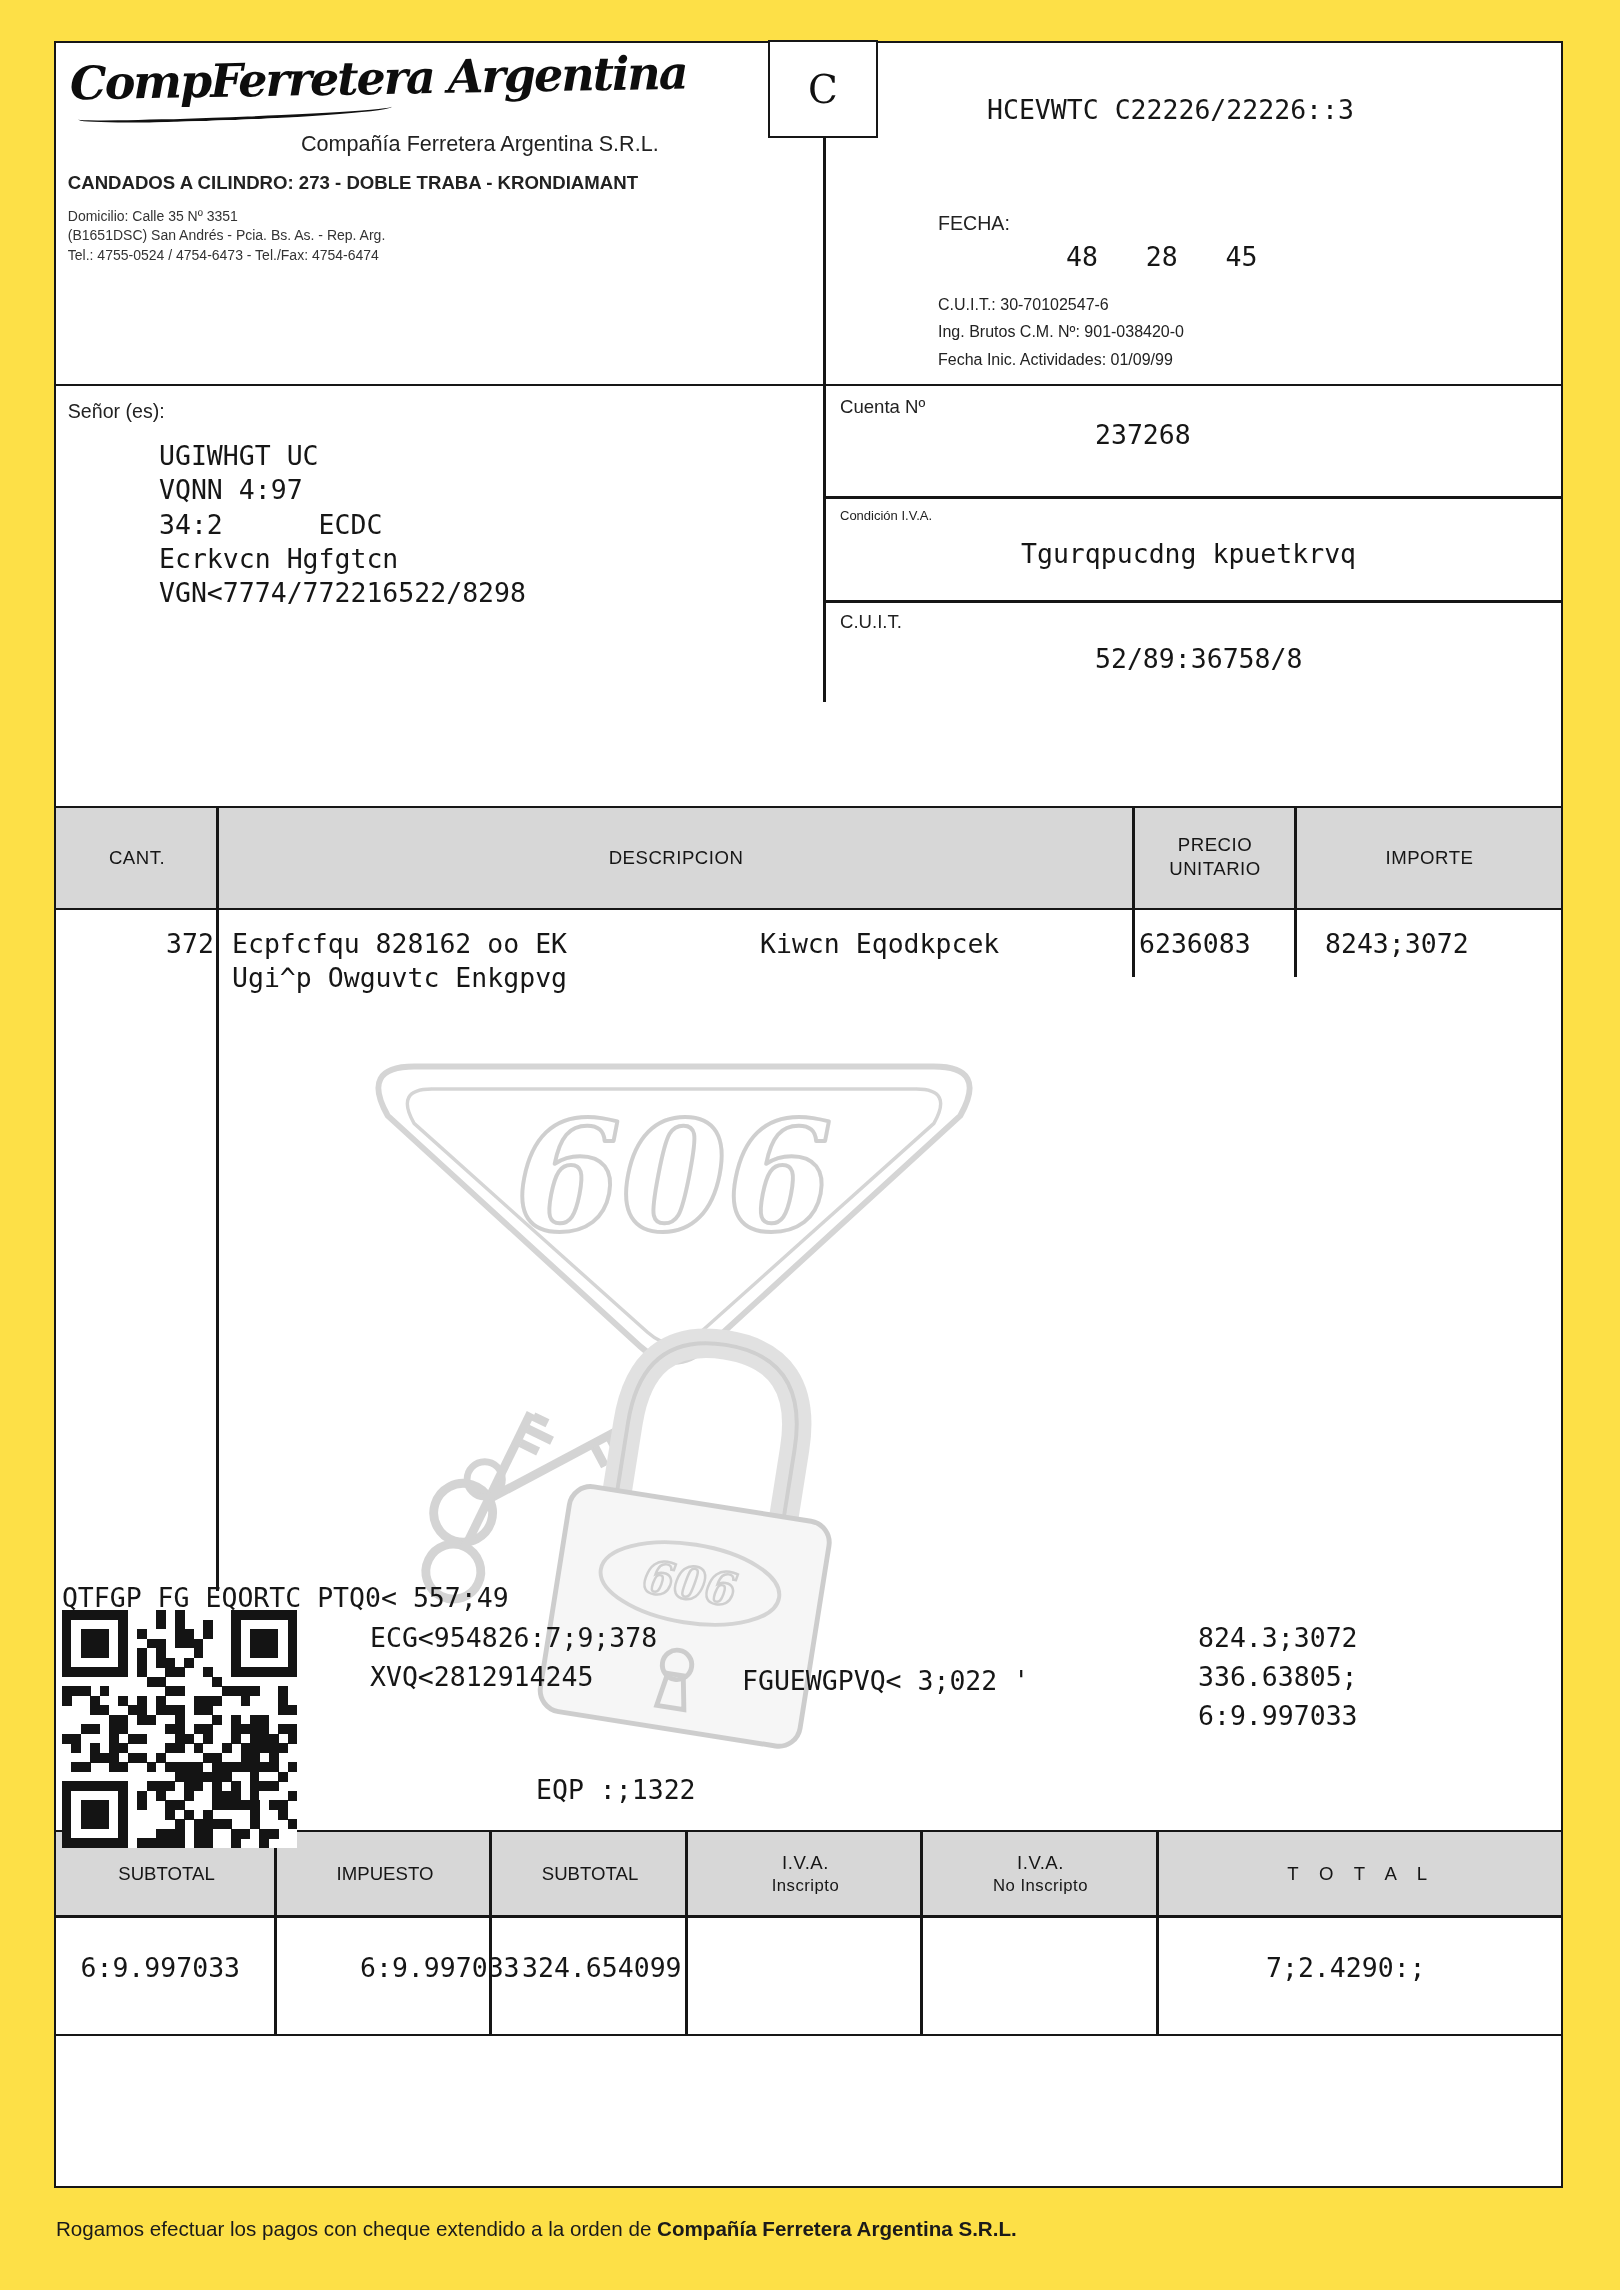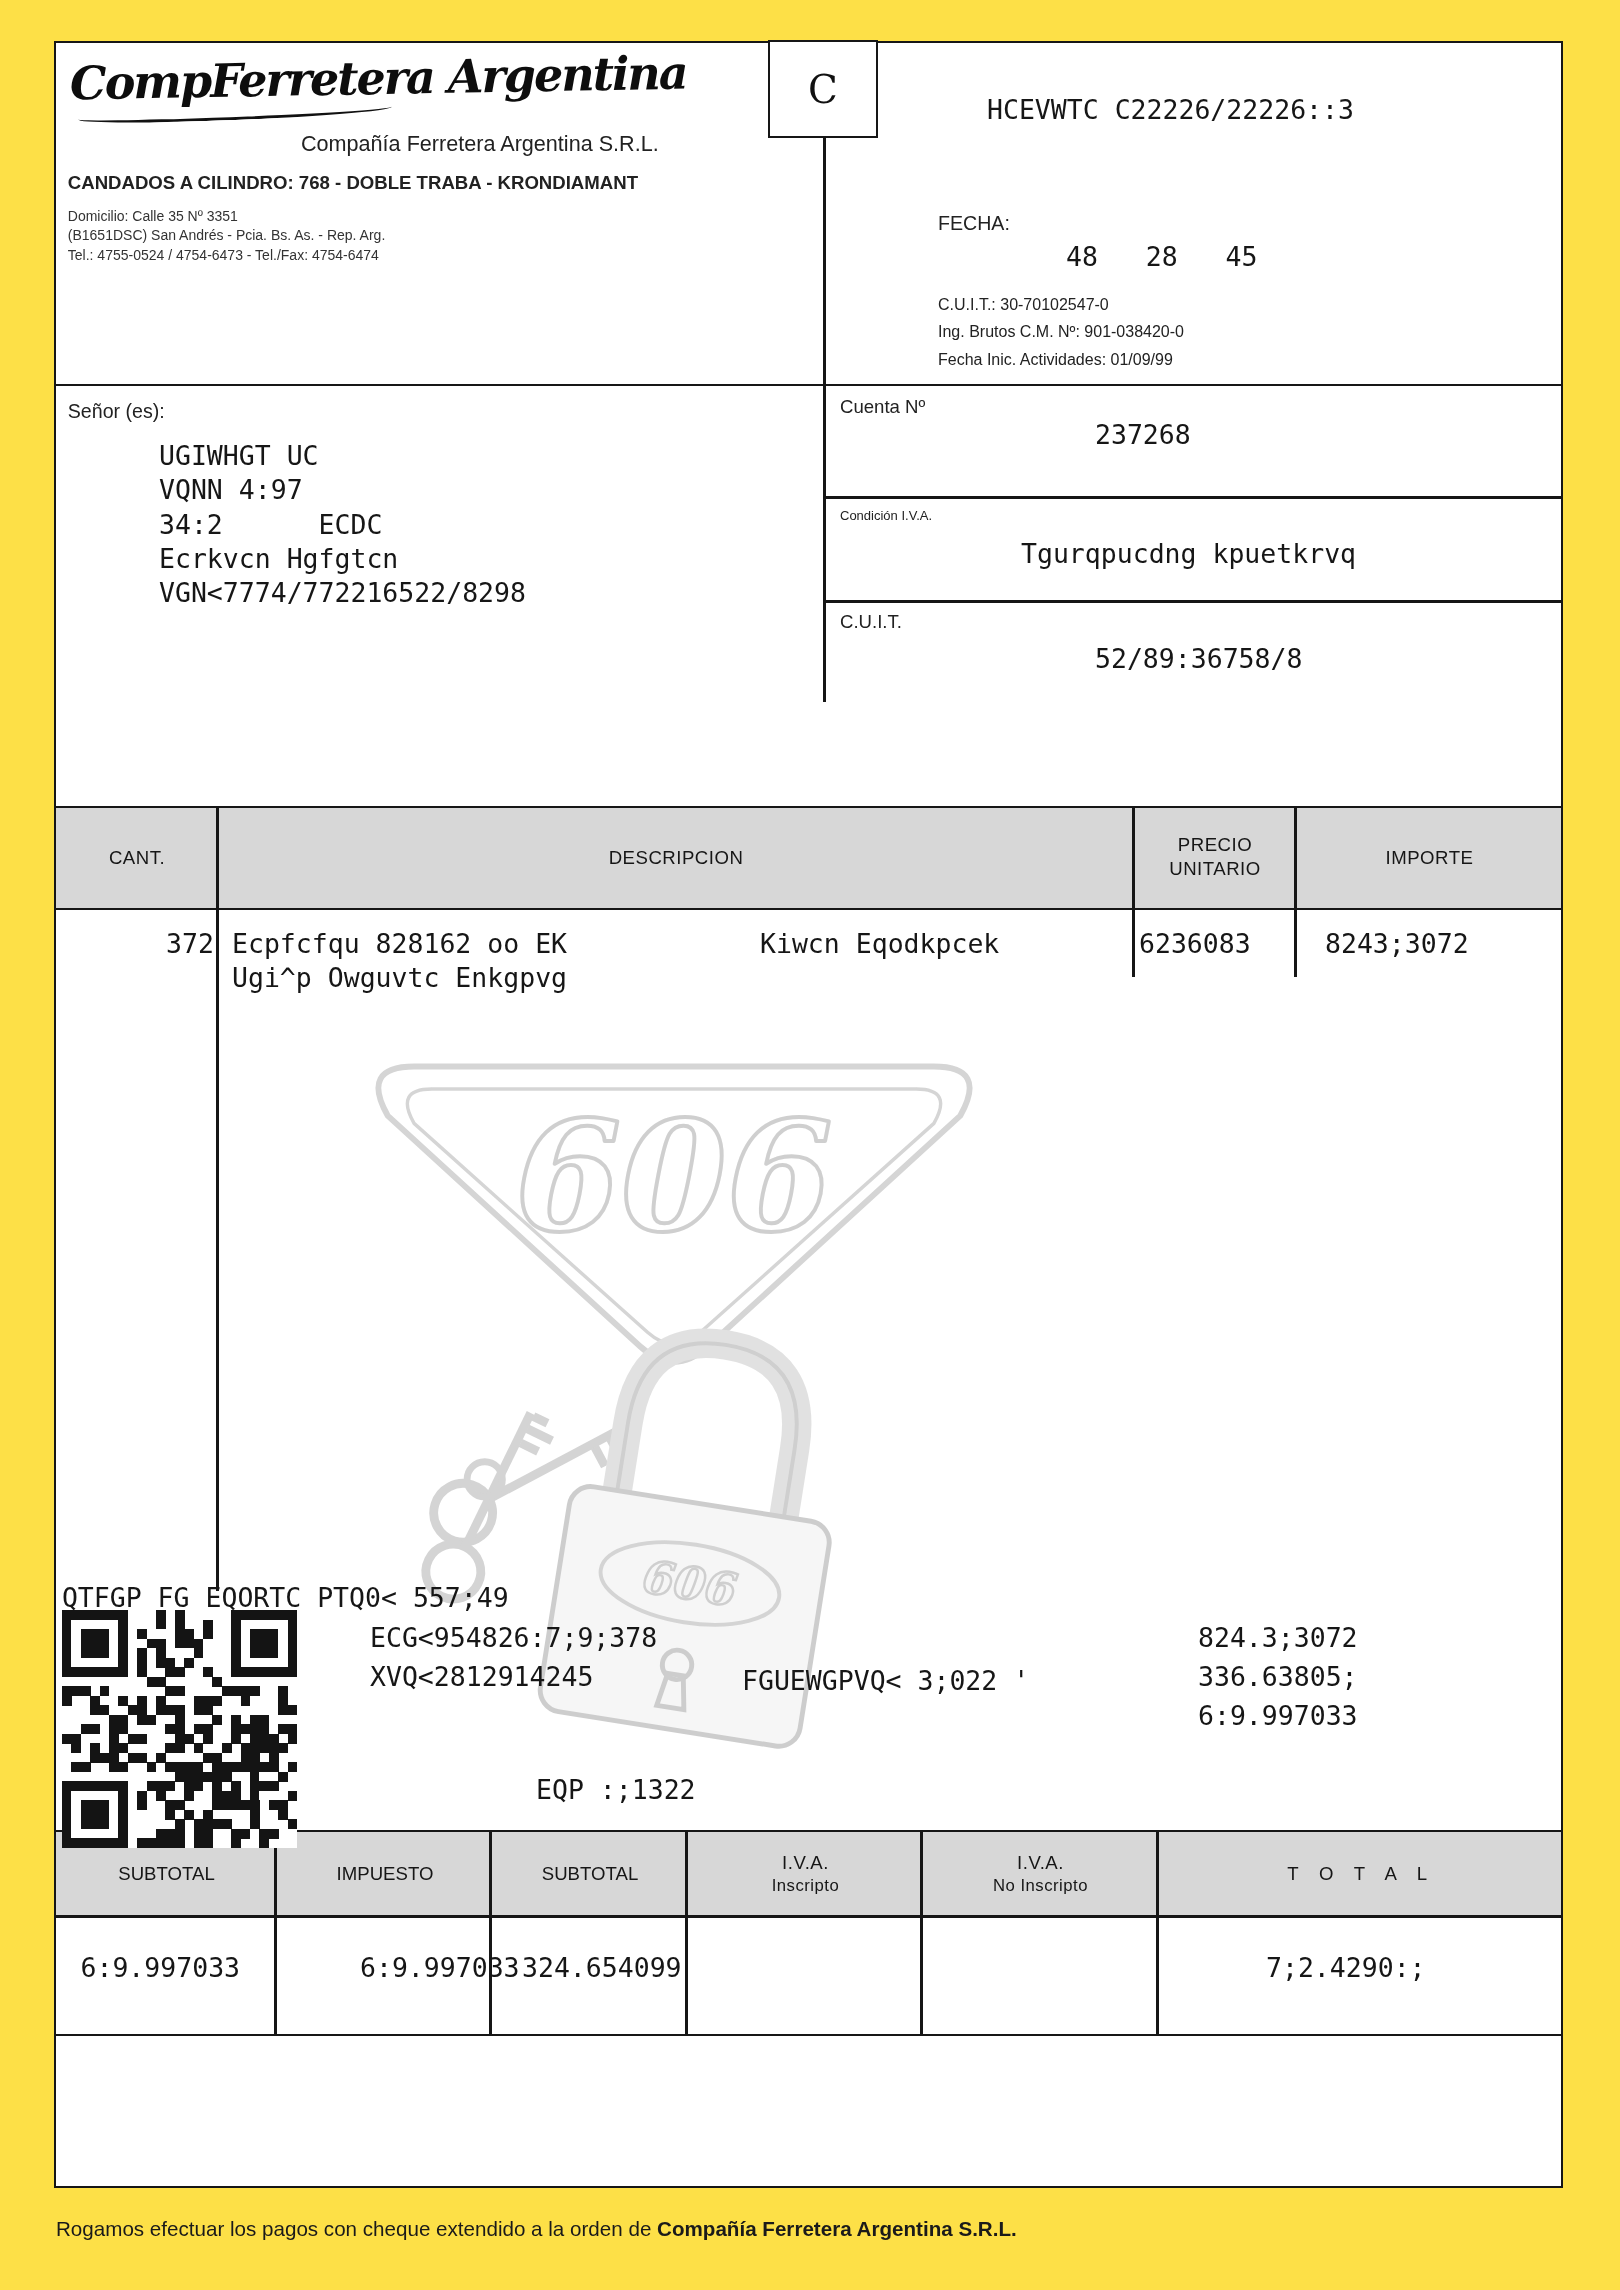--- a/index.html
+++ b/index.html
@@ -34,34 +34,34 @@
 </head>
 <body>
 
 <div class="page">
   <div class="invoice">
 
     <div class="sec" style="top:0;height:341px;">
       <div class="abs logo-script" style="left:13.7px;top:7.8px;">CompFerretera Argentina</div>
       <div class="abs" style="left:21.6px;top:63px;width:314px;height:13.7px;border-bottom:3.9px solid #111;border-radius:0 0 60% 45%;transform:rotate(-2deg);"></div>
       <div class="abs lbl" style="left:245px;top:88px;font-size:21.6px;">Compañía Ferretera Argentina S.R.L.</div>
-      <div class="abs lbl" style="left:11.8px;top:129px;font-size:18.6px;font-weight:bold;">CANDADOS A CILINDRO: 768 - DOBLE TRABA - KRONDIAMANT</div>
+      <div class="abs lbl" style="left:11.8px;top:129px;font-size:18.6px;font-weight:bold;">CANDADOS A CILINDRO: 273 - DOBLE TRABA - KRONDIAMANT</div>
       <div class="abs lbl small" style="left:11.8px;top:165px;">Domicilio: Calle 35 Nº 3351</div>
       <div class="abs lbl small" style="left:11.8px;top:184px;">(B1651DSC) San Andrés - Pcia. Bs. As. - Rep. Arg.</div>
       <div class="abs lbl small" style="left:11.8px;top:204px;">Tel.: 4755-0524 / 4754-6473 - Tel./Fax: 4754-6474</div>
 
       <div class="vline" style="left:767px;top:93px;height:248px;"></div>
       <div class="abs doc-letter-box" style="left:712px;top:-2.9px;">
         <span>C</span>
       </div>
 
       <div class="abs mono" style="left:931px;top:51px;">HCEVWTC C22226/22226::3</div>
       <div class="abs lbl" style="left:882px;top:169px;font-size:19.6px;">FECHA:</div>
       <div class="abs mono" style="left:1010px;top:198px;">48   28   45</div>
-      <div class="abs lbl med" style="left:882px;top:253px;">C.U.I.T.: 30-70102547-0</div>
+      <div class="abs lbl med" style="left:882px;top:253px;">C.U.I.T.: 30-70102547-6</div>
       <div class="abs lbl med" style="left:882px;top:280px;">Ing. Brutos C.M. Nº: 901-038420-0</div>
       <div class="abs lbl med" style="left:882px;top:308px;">Fecha Inic. Actividades: 01/09/99</div>
     </div>
 
     <div class="sec" style="top:341px;height:392px;border-top:2.9px solid #161616;">
       <div class="abs lbl" style="left:11.8px;top:13.7px;font-size:19.6px;">Señor (es):</div>
       <div class="abs mono" style="left:103px;top:54px;">UGIWHGT UC</div>
       <div class="abs mono" style="left:103px;top:88px;">VQNN 4:97</div>
       <div class="abs mono" style="left:103px;top:123px;">34:2      ECDC</div>
       <div class="abs mono" style="left:103px;top:157px;">Ecrkvcn Hgfgtcn</div>

